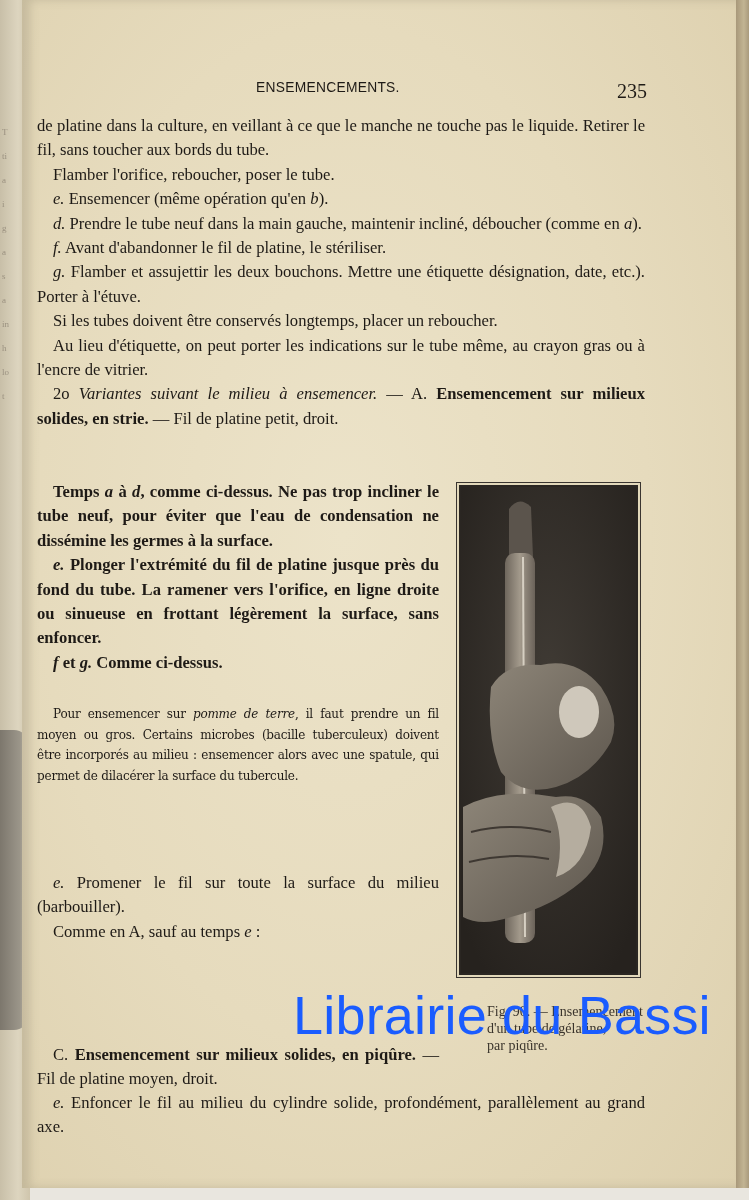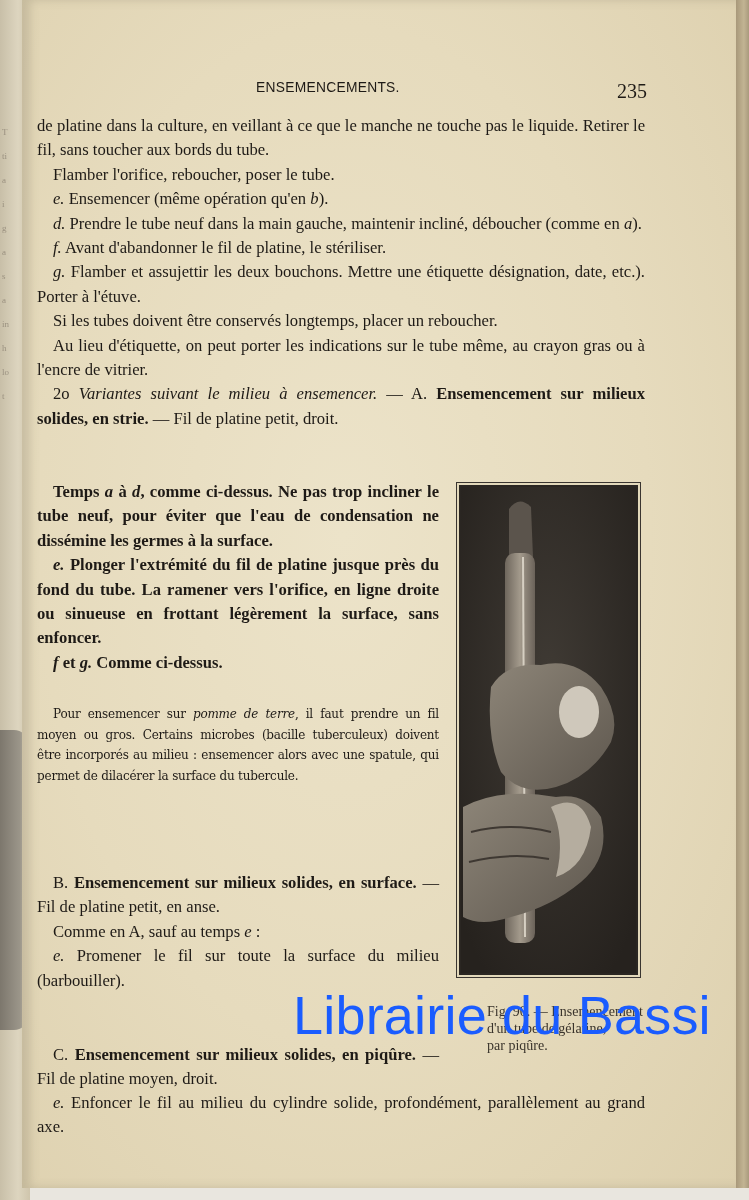--- a/index.html
+++ b/index.html
@@ -172,23 +172,22 @@
   <p class="ind"><span>Temps </span><i>a</i><span> à </span><i>d</i><span>, comme ci-dessus. Ne pas trop incliner le tube neuf, pour éviter que l'eau de condensation ne dissémine les germes à la surface.</span></p>
   <p class="ind"><i>e.</i><span> Plonger l'extrémité du fil de platine jusque près du fond du tube. La ramener vers l'orifice, en ligne droite ou sinueuse en frottant légèrement la surface, sans enfoncer.</span></p>
   <p class="ind"><i>f</i><span> et </span><i>g.</i><span> Comme ci-dessus.</span></p>
 </div>
 
 <div class="text narrow small" style="top:704px;">
   <p class="ind"><span>Pour ensemencer sur </span><i>pomme de terre</i><span>, il faut prendre un fil moyen ou gros. Certains microbes (bacille tuberculeux) doivent être incorporés au milieu : ensemencer alors avec une spatule, qui permet de dilacérer la surface du tubercule.</span></p>
 </div>
 
 <div class="text narrow" style="top:871px;">
-  <p class="ind"><span>B. </span><b>Ensemencement sur milieux solides, en surface.</b><span> — Fil de platine petit, en anse.</span></p>
+  <p class="ind"><i>e.</i><span> Promener le fil sur toute la surface du milieu (barbouiller).</span></p>
   <p class="ind"><span>Comme en A, sauf au temps </span><i>e</i><span> :</span></p>
-  <p class="ind"><i>e.</i><span> Promener le fil sur toute la surface du milieu (barbouiller).</span></p>
 </div>
 
 <div class="text narrow" style="top:1043px;">
   <p class="ind"><span>C. </span><b>Ensemencement sur milieux solides, en piqûre.</b><span> — Fil de platine moyen, droit.</span></p>
 </div>
 
 <div class="text full" style="top:1091px;">
   <p class="ind"><i>e.</i><span> Enfoncer le fil au milieu du cylindre solide, profondément, parallèlement au grand axe.</span></p>
 </div>
 

